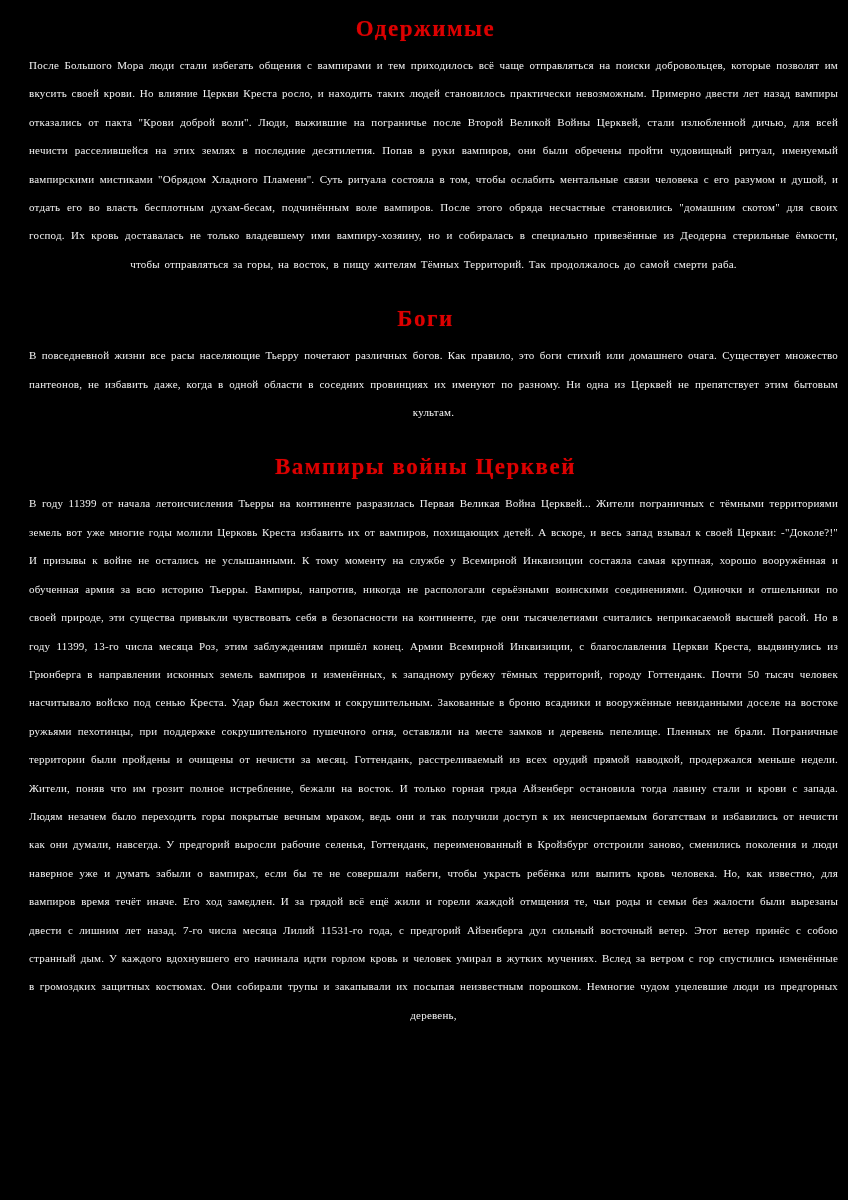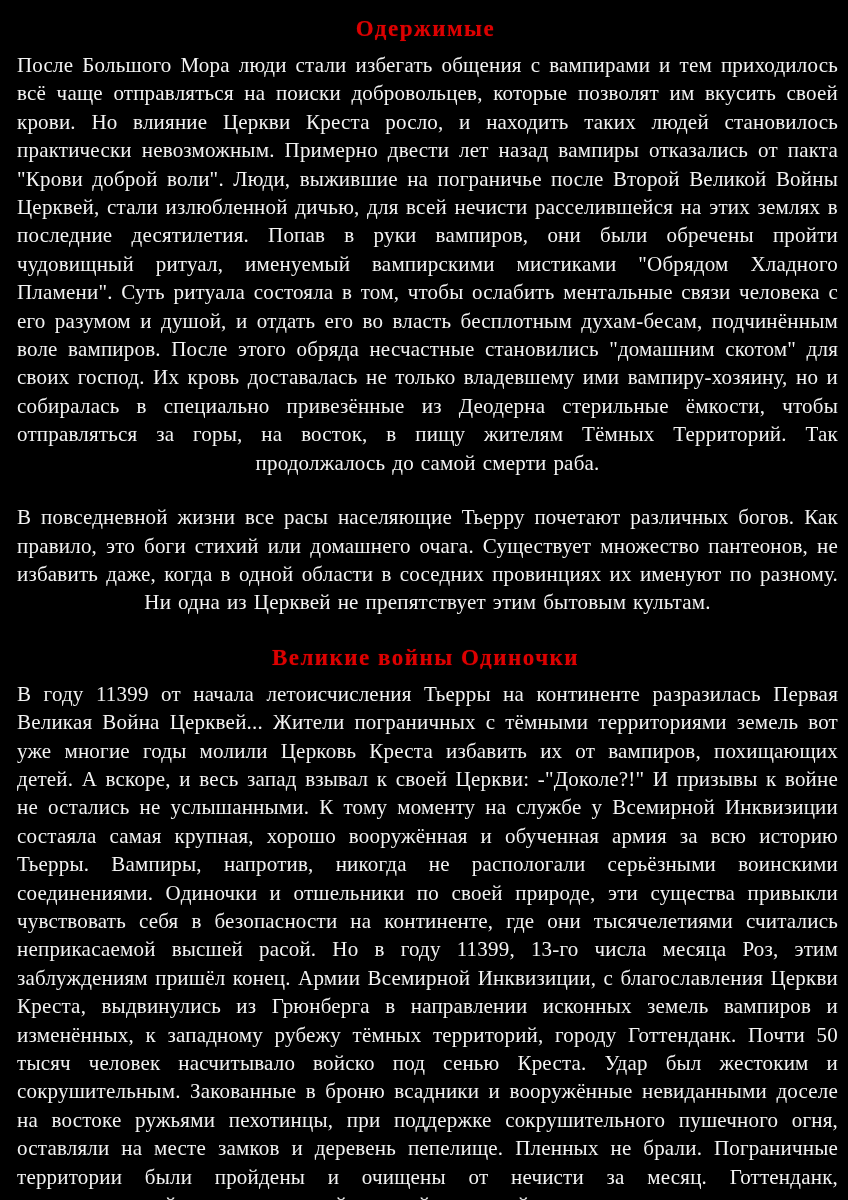--- a/index.html
+++ b/index.html
@@ -26,42 +26,43 @@
     text-align: center;
     font-size: 23px;
     font-weight: bold;
     letter-spacing: 1.5px;
     line-height: 30px;
     margin: 0 0 7px 0;
     text-shadow: 0 0 1px #7a0000;
   }
   .section-body {
     color: #f3f3f3;
-    font-size: 21px;
+    font-size: 11px;
     line-height: 28.4px;
     letter-spacing: 0.2px;
     word-spacing: 1.5px;
     text-align: justify;
     text-align-last: center;
-    margin: 0 0 26px 4px;
+    margin: 0 0 26px 16px;
   }
   .section:last-child .section-body { margin-bottom: 0; }
 </style>
 </head>
 <body>
 
 <div class="page">
 
   <div class="section">
     <div class="section-heading">Одержимые</div>
     <p class="section-body">После Большого Мора люди стали избегать общения с вампирами и тем приходилось всё чаще отправляться на поиски добровольцев, которые позволят им вкусить своей крови. Но влияние Церкви Креста росло, и находить таких людей становилось практически невозможным. Примерно двести лет назад вампиры отказались от пакта "Крови доброй воли". Люди, выжившие на пограничье после Второй Великой Войны Церквей, стали излюбленной дичью, для всей нечисти расселившейся на этих землях в последние десятилетия. Попав в руки вампиров, они были обречены пройти чудовищный ритуал, именуемый вампирскими мистиками "Обрядом Хладного Пламени". Суть ритуала состояла в том, чтобы ослабить ментальные связи человека с его разумом и душой, и отдать его во власть бесплотным духам-бесам, подчинённым воле вампиров. После этого обряда несчастные становились "домашним скотом" для своих господ. Их кровь доставалась не только владевшему ими вампиру-хозяину, но и собиралась в специально привезённые из Деодерна стерильные ёмкости, чтобы отправляться за горы, на восток, в пищу жителям Тёмных Территорий. Так продолжалось до самой смерти раба.</p>
   </div>
 
   <div class="section">
+    <div class="section-heading">Боги</div>
     <p class="section-body">В повседневной жизни все расы населяющие Тьерру почетают различных богов. Как правило, это боги стихий или домашнего очага. Существует множество пантеонов, не избавить даже, когда в одной области в соседних провинциях их именуют по разному. Ни одна из Церквей не препятствует этим бытовым культам.</p>
   </div>
 
   <div class="section">
-    <div class="section-heading">Великие войны Одиночки</div>
+    <div class="section-heading">Вампиры войны Церквей</div>
     <p class="section-body">В году 11399 от начала летоисчисления Тьерры на континенте разразилась Первая Великая Война Церквей... Жители пограничных с тёмными территориями земель вот уже многие годы молили Церковь Креста избавить их от вампиров, похищающих детей. А вскоре, и весь запад взывал к своей Церкви: -"Доколе?!" И призывы к войне не остались не услышанными. К тому моменту на службе у Всемирной Инквизиции состаяла самая крупная, хорошо вооружённая и обученная армия за всю историю Тьерры. Вампиры, напротив, никогда не распологали серьёзными воинскими соединениями. Одиночки и отшельники по своей природе, эти существа привыкли чувствовать себя в безопасности на континенте, где они тысячелетиями считались неприкасаемой высшей расой. Но в году 11399, 13-го числа месяца Роз, этим заблуждениям пришёл конец. Армии Всемирной Инквизиции, с благославления Церкви Креста, выдвинулись из Грюнберга в направлении исконных земель вампиров и изменённых, к западному рубежу тёмных территорий, городу Готтенданк. Почти 50 тысяч человек насчитывало войско под сенью Креста. Удар был жестоким и сокрушительным. Закованные в броню всадники и вооружённые невиданными доселе на востоке ружьями пехотинцы, при поддержке сокрушительного пушечного огня, оставляли на месте замков и деревень пепелище. Пленных не брали. Пограничные территории были пройдены и очищены от нечисти за месяц. Готтенданк, расстреливаемый из всех орудий прямой наводкой, продержался меньше недели. Жители, поняв что им грозит полное истребление, бежали на восток. И только горная гряда Айзенберг остановила тогда лавину стали и крови с запада. Людям незачем было переходить горы покрытые вечным мраком, ведь они и так получили доступ к их неисчерпаемым богатствам и избавились от нечисти как они думали, навсегда. У предгорий выросли рабочие селенья, Готтенданк, переименованный в Кройзбург отстроили заново, сменились поколения и люди наверное уже и думать забыли о вампирах, если бы те не совершали набеги, чтобы украсть ребёнка или выпить кровь человека. Но, как известно, для вампиров время течёт иначе. Его ход замедлен. И за грядой всё ещё жили и горели жаждой отмщения те, чьи роды и семьи без жалости были вырезаны двести с лишним лет назад. 7-го числа месяца Лилий 11531-го года, с предгорий Айзенберга дул сильный восточный ветер. Этот ветер принёс с собою странный дым. У каждого вдохнувшего его начинала идти горлом кровь и человек умирал в жутких мучениях. Вслед за ветром с гор спустились изменённые в громоздких защитных костюмах. Они собирали трупы и закапывали их посыпая неизвестным порошком. Немногие чудом уцелевшие люди из предгорных деревень,</p>
   </div>
 
 </div>
 
 </body></html>

